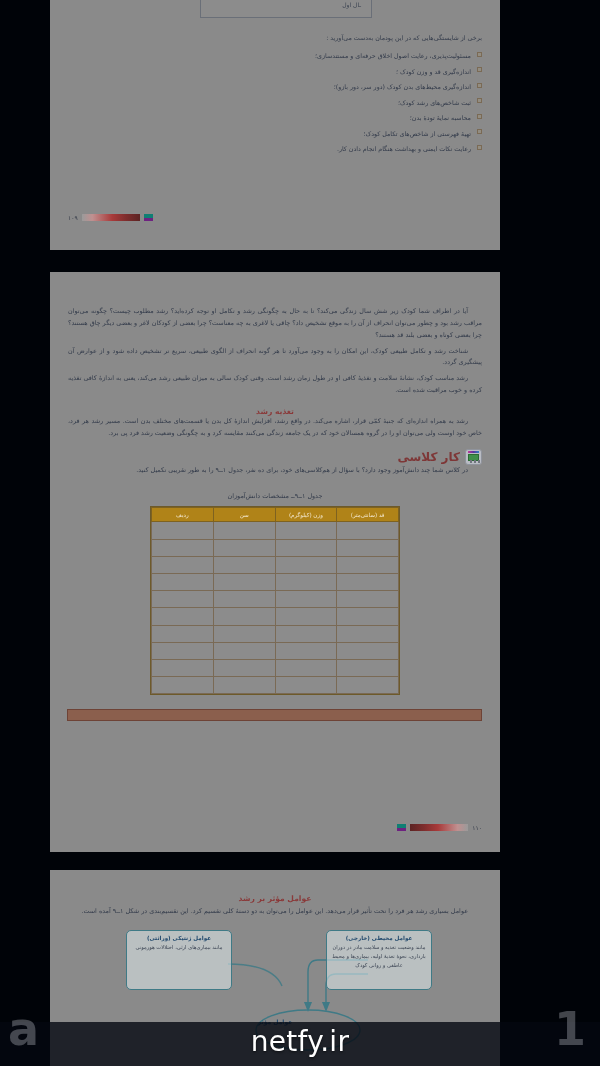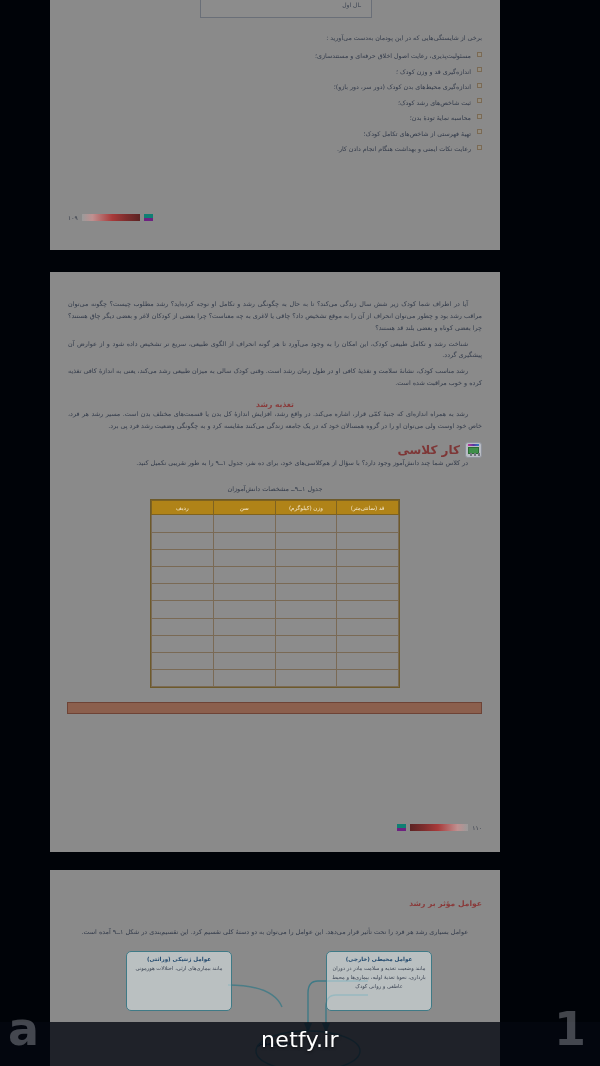--- a/index.html
+++ b/index.html
@@ -28,21 +28,21 @@
     overflow: hidden;
   }
   #page-1 { top: 0; height: 250px; }
   #page-2 { top: 272px; height: 580px; }
   #page-3 { top: 870px; height: 196px; }
 
   .page-inner {
     position: relative;
     width: 100%;
     height: 100%;
-    padding: 11px 18px;
+    padding: 18px 18px;
   }
 
   
   .fa {
     direction: rtl;
     text-align: justify;
     color: #2b3445;
     font-size: 6.4px;
     line-height: 1.85;
     letter-spacing: .1px;
@@ -228,22 +228,22 @@
 
   
   #brown-bar {
     margin: 14px auto 0 auto;
     width: 415px; height: 12px;
     background: #8b5f4d;
     border: 1px solid #6e4336;
   }
 
   
-  #factors-heading { margin-top: 18px; text-align: right; }
-  #factors-para { margin-top: 19px; }
+  #factors-heading { margin-top: 6px; text-align: center; }
+  #factors-para { margin-top: 3px; }
 
   #diagram {
     position: relative;
     margin-top: 12px;
     height: 110px;
   }
   .dia-box {
     position: absolute;
     top: 0;
     width: 106px;
@@ -302,24 +302,24 @@
     font-size: 46px;
     font-weight: bold;
     line-height: 1;
   }
   #ghost-left  { left: 8px; }
   #ghost-right { right: 14px; }
 
   #watermark {
     position: absolute;
     left: 0; right: 0;
-    bottom: 14px;
+    bottom: 8px;
     text-align: center;
     color: #ffffff;
-    font-size: 22px;
+    font-size: 28px;
     letter-spacing: .3px;
     text-shadow: 0 1px 3px rgba(0,0,0,.6);
   }
 
   .gap { position: absolute; left: 0; right: 0; background: #000308; }
   #gap-1 { top: 250px; height: 22px; }
   #gap-2 { top: 852px; height: 18px; }
 </style>
 </head>
 <body>

